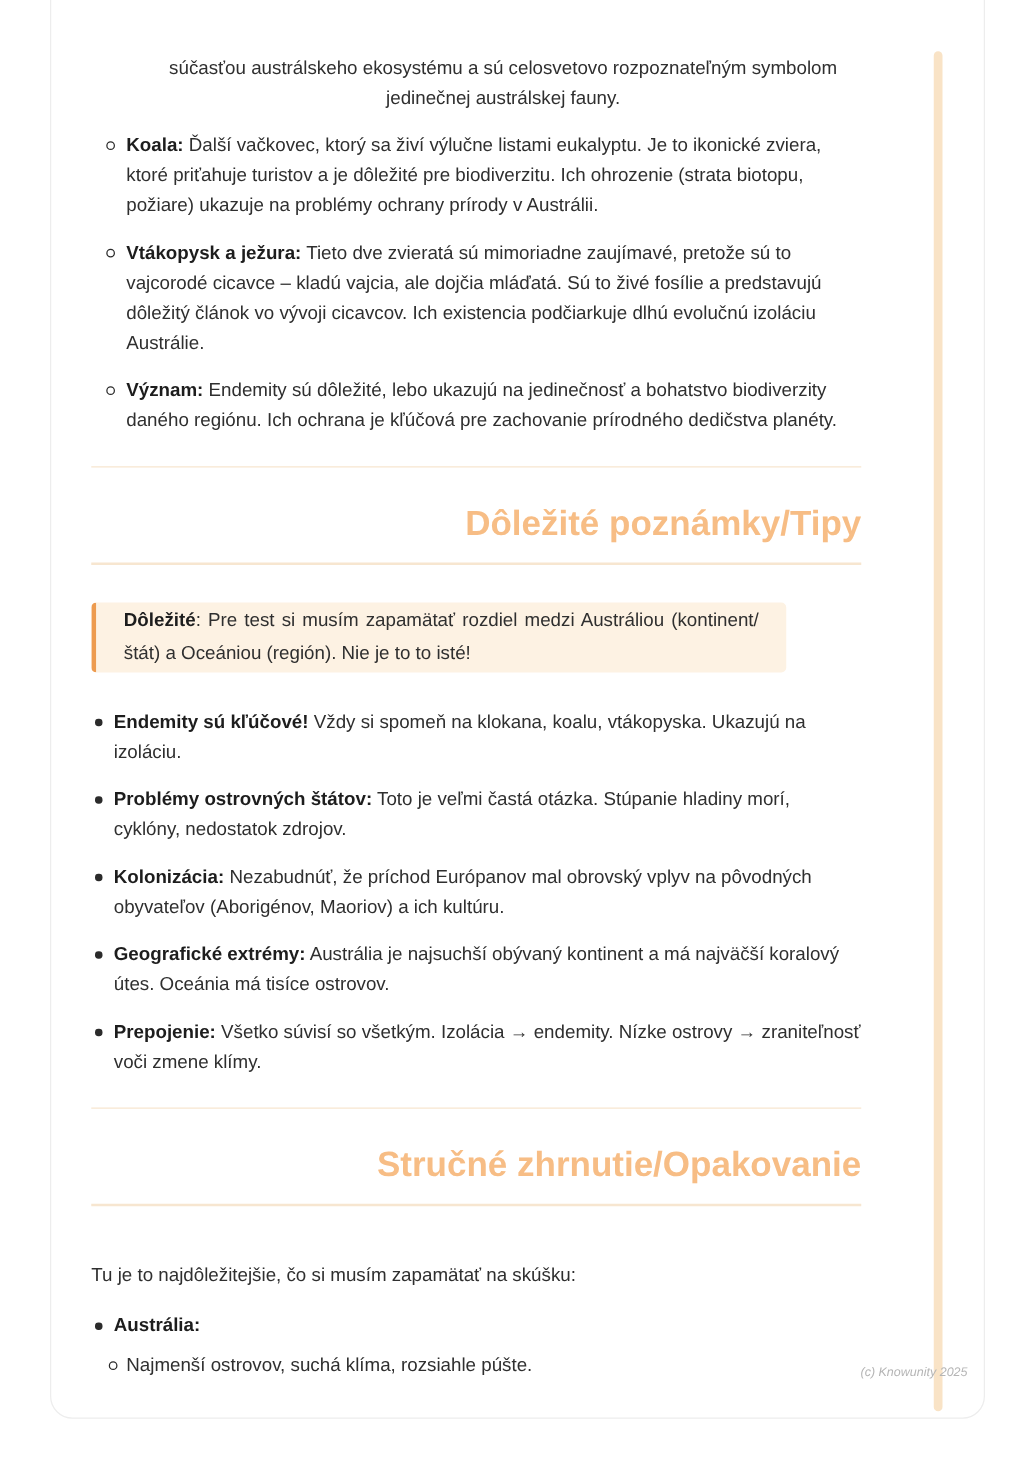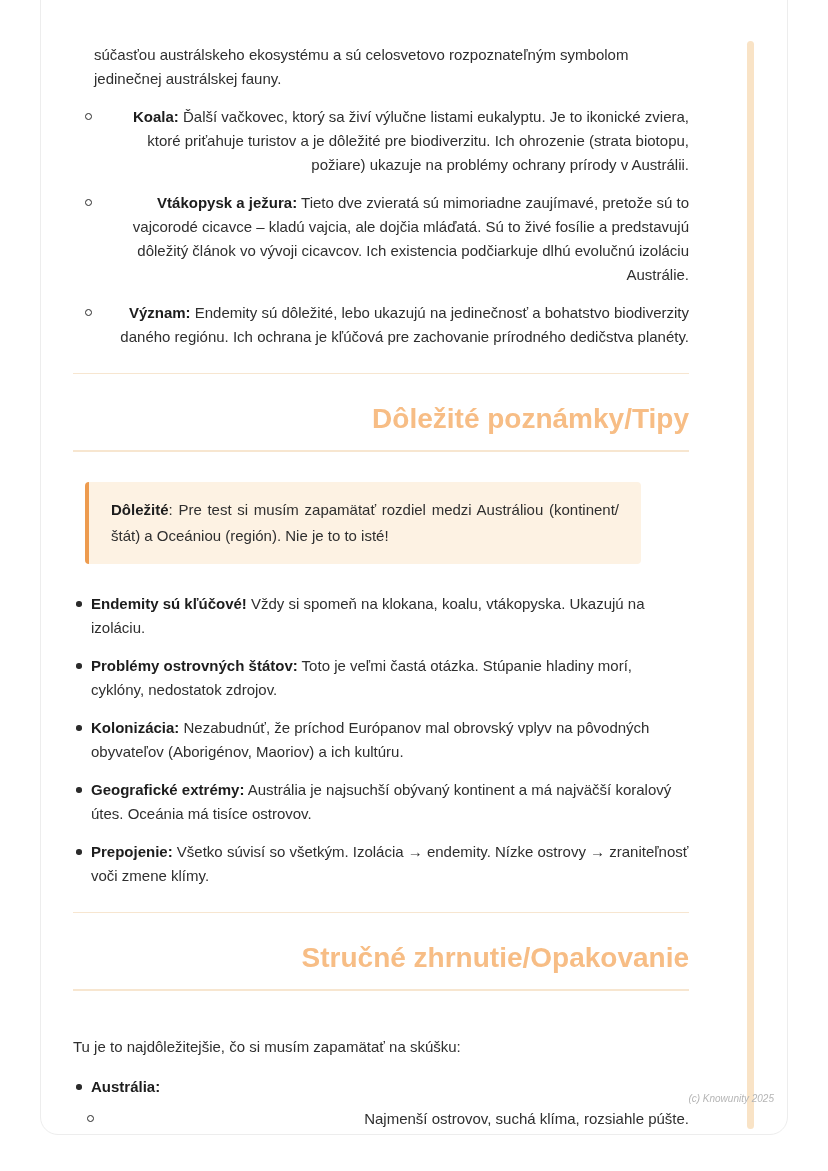--- a/index.html
+++ b/index.html
@@ -19,30 +19,30 @@
     overflow:hidden;
   }
   .content {
     position:relative;
     padding:72px 98px 0 32px;
     color:#2f2f2f;
     font-size:15px;
     line-height:24px;
   }
   .continuation {
-    margin-left:21px;
+    margin-left:43px;
     margin-bottom:14px;
+    text-align:center;
   }
   b, .b { font-weight:700; color:#1d1d1d; }
   ul { list-style:none; }
   .circle-list > li {
     position:relative;
     padding-left:28px;
     margin-bottom:14px;
-    text-align:right;
   }
   .circle-list > li::before {
     content:"";
     position:absolute;
     left:12px; top:8px;
     width:5px; height:5px;
     border:1.6px solid #2b2b2b;
     border-radius:50%;
   }
   .disc-list > li {
@@ -70,26 +70,26 @@
     margin-top:28px;
     font-size:28px;
     line-height:34px;
     font-weight:700;
     color:#f7bd85;
     padding-bottom:14px;
     border-bottom:2px solid #f7e6d0;
     text-align:right;
   }
   .callout {
-    margin:30px 12px 28px;
+    margin:30px 0 28px;
     width:556px;
     background:#fdf2e3;
     border-left:4px solid #ed9b4f;
     border-radius:4px;
-    padding:15px 22px;
+    padding:2px 22px;
   }
   .callout p {
     text-align:justify;
     line-height:26px;
   }
   .summary-intro { margin:44px 0 16px; }
   .edge-strip {
     position:absolute;
     right:33px; top:70px;
     width:7px; height:1088px;

